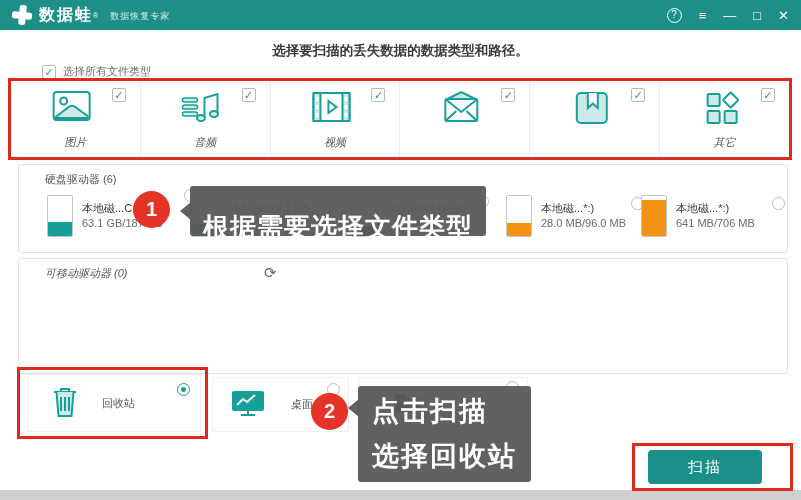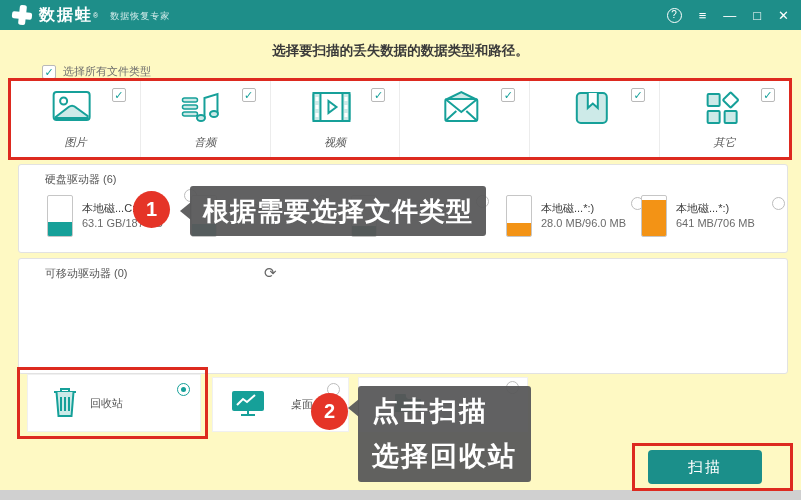--- a/index.html
+++ b/index.html
@@ -1,18 +1,18 @@
 <!DOCTYPE html>
 <html><head>
 <meta charset="utf-8">
 <style>
   * { margin:0; padding:0; box-sizing:border-box; }
   html,body { width:801px; height:500px; }
   body { font-family:"Liberation Sans","DejaVu Sans",sans-serif; background:#e9e9e9; }
-  .app { position:relative; width:801px; height:500px; background:#fef9c3; overflow:hidden; }
+  .app { position:relative; width:801px; height:500px; background:#ffffff; overflow:hidden; }
 
   
   .titlebar { position:absolute; left:0; top:0; width:801px; height:30px; background:#1e8e89;
               display:flex; align-items:center; padding:0 12px; }
   .logo-cross { position:relative; width:20px; height:20px; margin-right:7px; }
   .logo-cross i { position:absolute; background:#fff; border-radius:2px; }
   .logo-cross i.v { left:7px; top:0; width:7px; height:20px; transform:rotate(6deg); }
   .logo-cross i.h { left:0; top:7px; width:20px; height:7px; transform:rotate(6deg); }
   .app-name { color:#fff; font-size:16px; font-weight:bold; letter-spacing:2px; }
   .reg { color:#fff; font-size:7px; vertical-align:super; }
@@ -40,21 +40,21 @@
   .ftile:last-child { border-right:none; }
   .ftile .ficon { position:absolute; left:50%; top:8px; transform:translateX(-58%); }
   .ftile .cbox { position:absolute; right:14px; top:7px; }
   .flabel { position:absolute; left:0; bottom:7px; width:100%; text-align:center;
             font-size:11px; color:#555;font-style:italic; }
 
   
   .panel { position:absolute; left:18px; width:770px; background:#fff;
            border:1px solid #e2e2e2; border-radius:3px; }
   .panel-hdd { top:164px; height:89px; }
-  .panel-rm  { top:258px; height:116px; }
+  .panel-rm  { top:258px; height:116px;font-style:italic; }
   .panel-title { position:absolute; left:26px; top:7px; font-size:11px; color:#555; }
   .refresh { position:absolute; left:245px; top:5px; font-size:15px; color:#666; cursor:pointer; }
 
   
   .drive { position:absolute; top:30px; height:52px; display:flex; gap:9px; cursor:pointer; }
   .drive-icon { width:26px; height:42px; border:1px solid #c6c6c6; background:#fff;
                 border-radius:2px; position:relative; overflow:hidden; flex:none; }
   .drive-icon .fill { position:absolute; bottom:0; left:0; width:100%; }
   .fill-teal { background:#16a099; } .fill-dark { background:#0b5f5b; } .fill-orange { background:#f39315; }
   .d-texts { padding-top:6px; }
@@ -62,34 +62,34 @@
   .d-size { font-size:11px; color:#6a6a6a; line-height:15px; white-space:nowrap; }
   .radio { position:absolute; width:13px; height:13px; border:1.5px solid #bcbcbc; border-radius:50%;
            background:#fff; }
   .radio.sel { border-color:#16a099; }
   .radio.sel::after { content:""; position:absolute; left:2.5px; top:2.5px; width:5px; height:5px;
                       border-radius:50%; background:#16a099; }
 
   
   .loc { position:absolute; background:#fff; border:1px solid #f0f0f0; display:flex;
          align-items:center; cursor:pointer; }
-  .loc-recycle { left:27px; top:374px; width:174px; height:58px; padding-left:20px; gap:8px; }
+  .loc-recycle { left:27px; top:374px; width:174px; height:58px; padding-left:20px; gap:20px; }
   .loc-desktop { left:212px; top:377px; width:137px; height:55px; padding-left:16px; gap:24px; }
   .loc-hidden  { left:358px; top:377px; width:170px; height:55px; padding-left:34px; }
   .loc-label { font-size:11px; color:#555; }
   .redbox2 { left:17px; top:367px; width:191px; height:72px; }
 
   
   .tooltip { position:absolute; background:rgba(88,88,90,0.95); color:#fff; font-weight:bold;
              border-radius:3px; z-index:10; }
   .tooltip::before { content:""; position:absolute; left:-10px; width:0; height:0;
                      border-top:9px solid transparent; border-bottom:9px solid transparent;
                      border-right:11px solid rgba(88,88,90,0.95); }
   .tooltip1 { left:190px; top:186px; height:50px; line-height:50px; font-size:26px;
-              padding:0 13px; letter-spacing:1px; }
+              padding:16px 13px; letter-spacing:1px; }
   .tooltip1::before { top:16px; }
   .tooltip2 { left:358px; top:386px; font-size:27px; line-height:45px; padding:3px 14px;
               letter-spacing:2px; }
   .tooltip2::before { top:13px; }
   .badge { position:absolute; width:37px; height:37px; border-radius:50%; background:#e53427;
            color:#fff; font-size:20px; font-weight:bold; display:flex; align-items:center;
            justify-content:center; z-index:11; }
   .badge1 { left:133px; top:191px; }
   .badge2 { left:311px; top:393px; }
 

